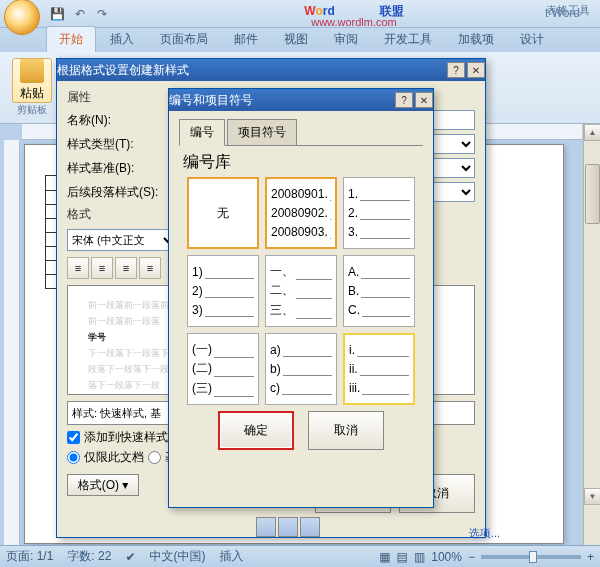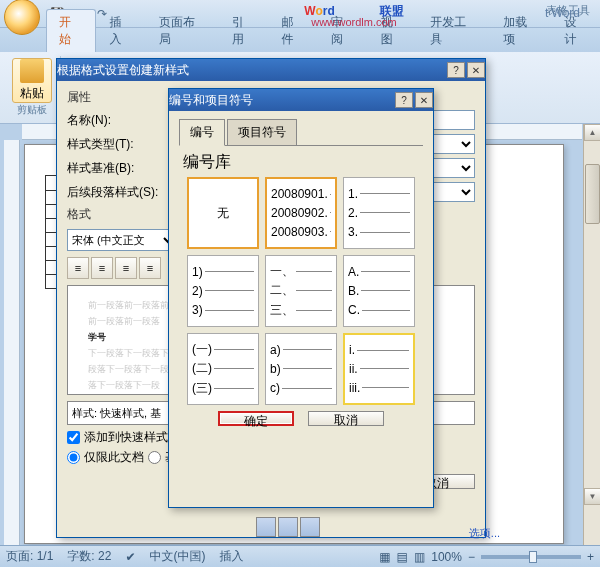--- a/index.html
+++ b/index.html
@@ -59,37 +59,37 @@
 .fmt-select { height: 22px; border: 1px solid #7a9ab8; background: #fff; font-size: 11px; }
 
 .preview-box { height: 110px; border: 1px solid #888; background: #fff; margin: 6px 0; padding: 10px 20px; overflow: hidden; }
 .preview-line { color: #c8c8c8; font-size: 9px; margin: 3px 0; }
 .preview-line.dark { color: #333; font-weight: bold; }
 
 .style-desc { height: 24px; border: 1px solid #888; background: #fff; padding: 4px; font-size: 11px; margin: 4px 0; }
 .chk-row { display: flex; align-items: center; gap: 4px; margin: 3px 0; font-size: 12px; }
 .chk { width: 13px; height: 13px; }
 .dlg-buttons { display: flex; justify-content: flex-end; gap: 8px; margin-top: 8px; }
-.dlg-btn { width: 76px; height: 15px; border: 1px solid #888; background: linear-gradient(#fdfdfb, #e8e4d8); font-size: 12px; cursor: pointer; }
+.dlg-btn { width: 76px; height: 39px; border: 1px solid #888; background: linear-gradient(#fdfdfb, #e8e4d8); font-size: 12px; cursor: pointer; }
 .fmt-menu-btn { width: 72px; height: 22px; border: 1px solid #888; background: linear-gradient(#fdfdfb, #e8e4d8); font-size: 12px; }
 
 
 .dialog2 { left: 168px; top: 88px; width: 266px; height: 420px; }
 .d2-tabs { display: flex; border-bottom: 1px solid #888; margin-bottom: 6px; }
 .d2-tab { padding: 4px 10px; border: 1px solid #888; background: #ece9d8; margin-right: 2px; margin-bottom: -1px; font-size: 12px; cursor: pointer; }
 .d2-tab.active { background: #ece9d8; border-bottom: 1px solid #ece9d8; }
 .d2-tab:not(.active) { background: #ddd8c8; }
 
 .lib-label { font-size: 16px; margin: 6px 0 4px 4px; }
 .num-grid { display: grid; grid-template-columns: repeat(3, 72px); grid-template-rows: repeat(3, 72px); gap: 6px; justify-content: center; }
 .num-cell { border: 1px solid #aaa; background: #fff; padding: 6px 4px; display: flex; flex-direction: column; justify-content: space-around; font-size: 9px; cursor: pointer; }
 .num-cell.sel-orange { border: 2px solid #e8a030; }
 .num-cell.sel-yellow { border: 2px solid #f0d040; }
 .num-cell.none { align-items: center; justify-content: center; font-size: 12px; }
-.num-line { display: flex; align-items: center; gap: 2px; }
+.num-line { display: flex; align-items: flex-end; gap: 2px; }
 .num-rule { flex: 1; height: 1px; background: #888; }
 
 .define-btn { margin: 10px 0 8px 6px; padding: 3px 8px; border: 1px solid #888; background: linear-gradient(#fdfdfb, #e8e4d8); font-size: 12px; cursor: pointer; }
 .d2-buttons { display: flex; justify-content: center; gap: 14px; margin-top: 6px; }
 .d2-ok { border: 2px solid #d02020 !important; box-shadow: 0 0 0 1px #fff inset; }
 
 
 .statusbar { position: absolute; bottom: 0; left: 0; right: 0; height: 22px; background: linear-gradient(#d0e0f0, #b8d0e8); border-top: 1px solid #8aa8c8; display: flex; align-items: center; padding: 0 6px; font-size: 11px; color: #3a5a7a; gap: 14px; }
 .status-right { margin-left: auto; display: flex; align-items: center; gap: 6px; }
 .zoom-bar { width: 100px; height: 4px; background: #8aa8c8; position: relative; }
@@ -120,24 +120,23 @@
     <span class="watermark-url">www.wordlm.com</span>
   </div>
   <span class="title-suffix">t Word</span>
   <span class="table-tools">表格工具</span>
 </div>
 
 <div class="ribbon-tabs">
   <div class="rtab active">开始</div>
   <div class="rtab">插入</div>
   <div class="rtab">页面布局</div>
-  <div class="rtab">引用</div>
   <div class="rtab">邮件</div>
+  <div class="rtab">视图</div>
   <div class="rtab">审阅</div>
-  <div class="rtab">视图</div>
   <div class="rtab">开发工具</div>
   <div class="rtab">加载项</div>
   <div class="rtab">设计</div>
 </div>
 
 <div class="ribbon-body">
   <div class="rgroup">
     <div class="paste-btn">
       <div class="paste-icon"></div>
       <span>粘贴</span>
@@ -249,20 +248,21 @@
       <input type="checkbox" class="chk" checked="" style="">
       <span>添加到快速样式列表</span>
     </div>
     <div class="chk-row">
       <input type="radio" class="chk" checked="" style="">
       <span>仅限此文档</span>
       <input type="radio" class="chk" style="">
       <span>基</span>
     </div>
     <div class="dlg-buttons">
+      <button class="fmt-menu-btn"><span>格式(O)</span> ▾</button>
       <div style="flex:1"></div>
       <button class="dlg-btn">确定</button>
       <button class="dlg-btn">取消</button>
     </div>
   </div>
 </div>
 
 <div class="dialog dialog2">
   <div class="dlg-title">
     <span>编号和项目符号</span>

